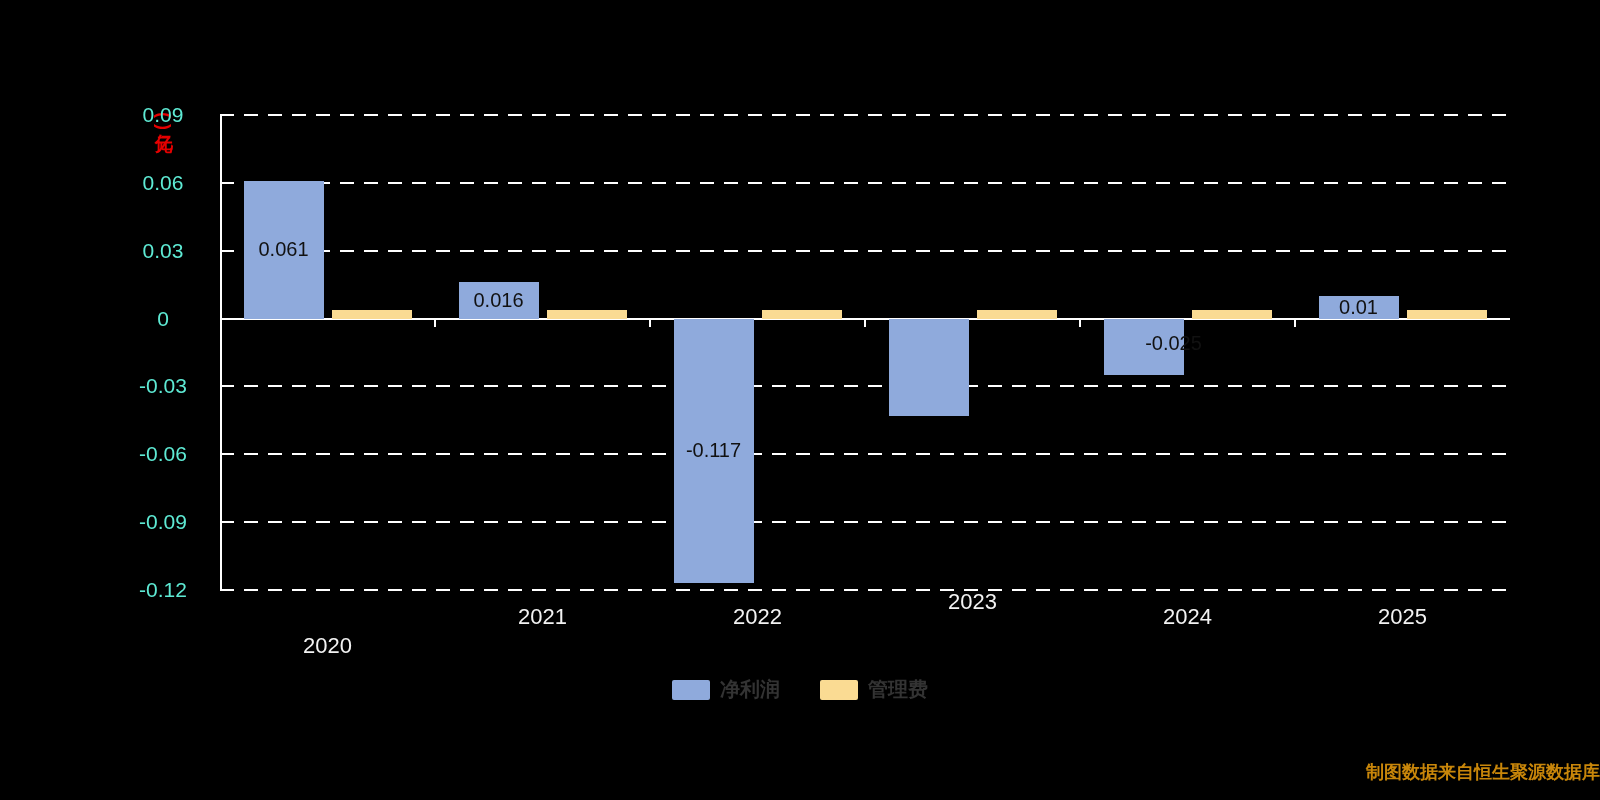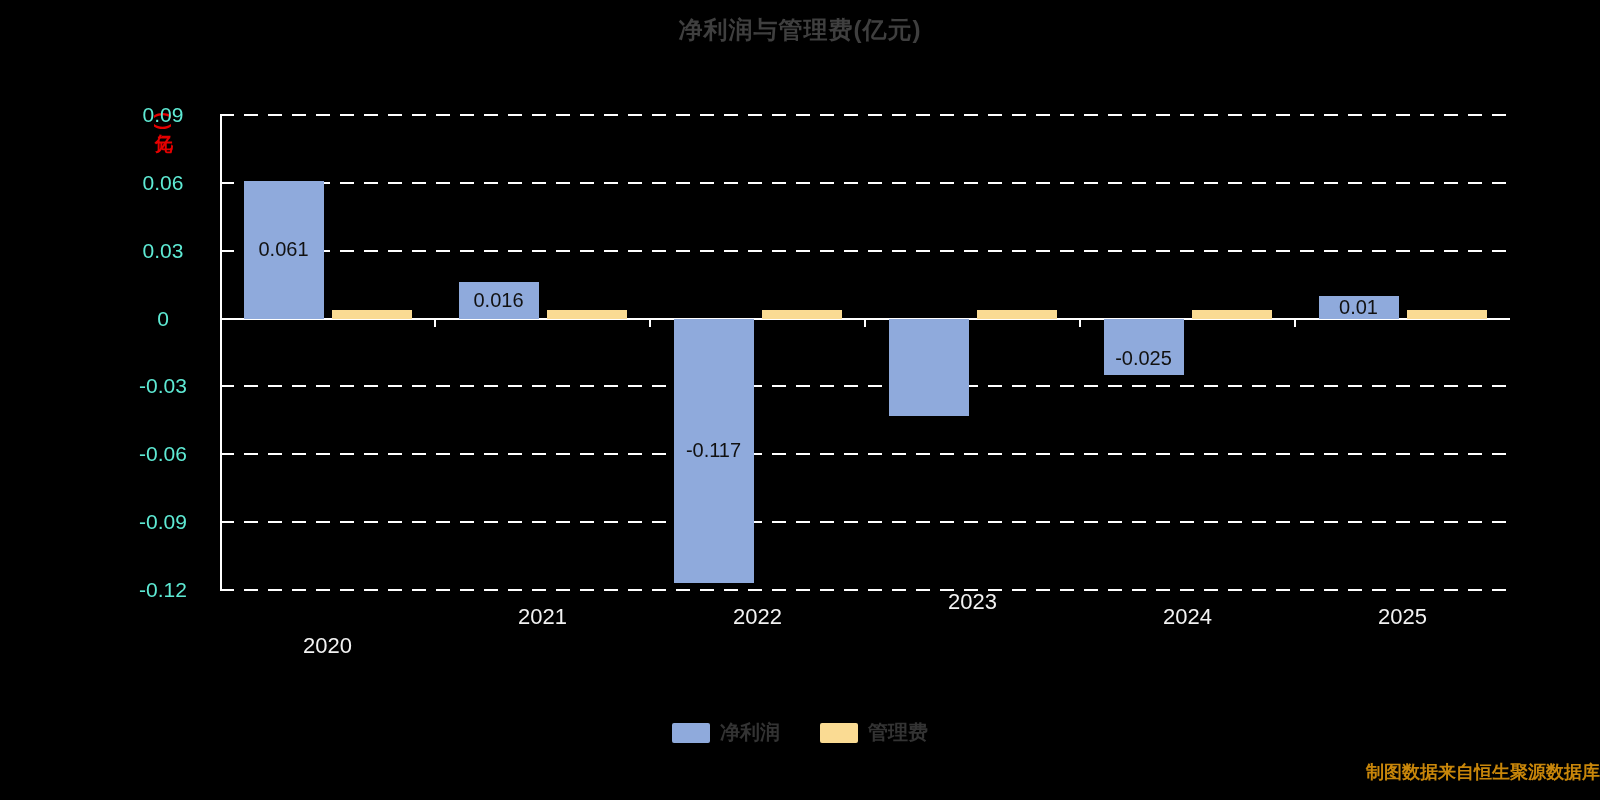--- a/index.html
+++ b/index.html
@@ -22,36 +22,35 @@
   .y-axis-line{position:absolute;left:0;top:0;height:100%;width:2px;background:#fff;}
   .x-tick{position:absolute;width:2px;height:8px;background:#fff;}
   .bar{position:absolute;}
   .bar-label{
     position:absolute;display:flex;align-items:center;justify-content:center;
     color:#111;font-size:20px;white-space:nowrap;overflow:visible;
   }
   .x-label{position:absolute;width:120px;text-align:center;color:#f2f2f2;font-size:22px;}
   .y-label{position:absolute;width:90px;text-align:center;color:#5eead4;font-size:21px;}
   .legend{
-    position:absolute;left:0;top:719px;width:100%;display:flex;
+    position:absolute;left:0;top:676px;width:100%;display:flex;
     justify-content:center;align-items:flex-end;gap:40px;
   }
   .legend-item{display:flex;align-items:center;gap:10px;cursor:pointer;}
   .legend-swatch{width:38px;height:20px;border-radius:2px;}
   .legend-text{font-size:20px;font-weight:bold;color:#333;}
   .source-note{
     position:absolute;left:0;top:760px;width:100%;text-align:right;
     color:#c8860a;font-size:18px;font-weight:bold;
   }
 </style>
 </head>
 <body>
 
 <div id="chart-root">
-  <div class="chart-title">净利润与管理费(亿元)</div>
   <div class="y-unit">(亿元)</div>
 
   <div class="plot">
       <div class="gridline" style="top: -1px;"></div>
       <div class="gridline" style="top: 66.8571px;"></div>
       <div class="gridline" style="top: 134.714px;"></div>
       <div class="zeroline" style="top: 202.571px;"></div>
       <div class="gridline" style="top: 270.429px;"></div>
       <div class="gridline" style="top: 338.286px;"></div>
       <div class="gridline" style="top: 406.143px;"></div>
@@ -71,21 +70,21 @@
       <div class="bar" style="left: 326.5px; top: 194.524px; width: 80px; height: 9.04762px; background: rgb(250, 219, 147);"></div>
       <div class="x-label" style="left: 262.5px; top: 489px;">2021</div>
       <div class="bar" style="left: 453.5px; top: 203.571px; width: 80px; height: 264.643px; background: rgb(143, 170, 220);"></div>
       <div class="bar-label" style="left: 453.5px; top: 203.571px; width: 80px; height: 264.643px;">-0.117</div>
       <div class="bar" style="left: 541.5px; top: 194.524px; width: 80px; height: 9.04762px; background: rgb(250, 219, 147);"></div>
       <div class="x-label" style="left: 477.5px; top: 489px;">2022</div>
       <div class="bar" style="left: 668.5px; top: 203.571px; width: 80px; height: 97.2619px; background: rgb(143, 170, 220);"></div>
       <div class="bar" style="left: 756.5px; top: 194.524px; width: 80px; height: 9.04762px; background: rgb(250, 219, 147);"></div>
       <div class="x-label" style="left: 692.5px; top: 474px;">2023</div>
       <div class="bar" style="left: 883.5px; top: 203.571px; width: 80px; height: 56.5476px; background: rgb(143, 170, 220);"></div>
-      <div class="bar-label" style="left: 883.5px; top: 215px; width: 80px; height: 56.5476px;">-0.025</div>
+      <div class="bar-label" style="left: 883.5px; top: 200px; width: 80px; height: 56.5476px; padding-left: 30px;">-0.025</div>
       <div class="bar" style="left: 971.5px; top: 194.524px; width: 80px; height: 9.04762px; background: rgb(250, 219, 147);"></div>
       <div class="x-label" style="left: 907.5px; top: 489px;">2024</div>
       <div class="bar" style="left: 1098.5px; top: 180.952px; width: 80px; height: 22.619px; background: rgb(143, 170, 220);"></div>
       <div class="bar-label" style="left: 1098.5px; top: 180.952px; width: 80px; height: 22.619px;">0.01</div>
       <div class="bar" style="left: 1186.5px; top: 194.524px; width: 80px; height: 9.04762px; background: rgb(250, 219, 147);"></div>
       <div class="x-label" style="left: 1122.5px; top: 489px;">2025</div>
     </div>
 
   <div class="legend">
     <div class="legend-item">

